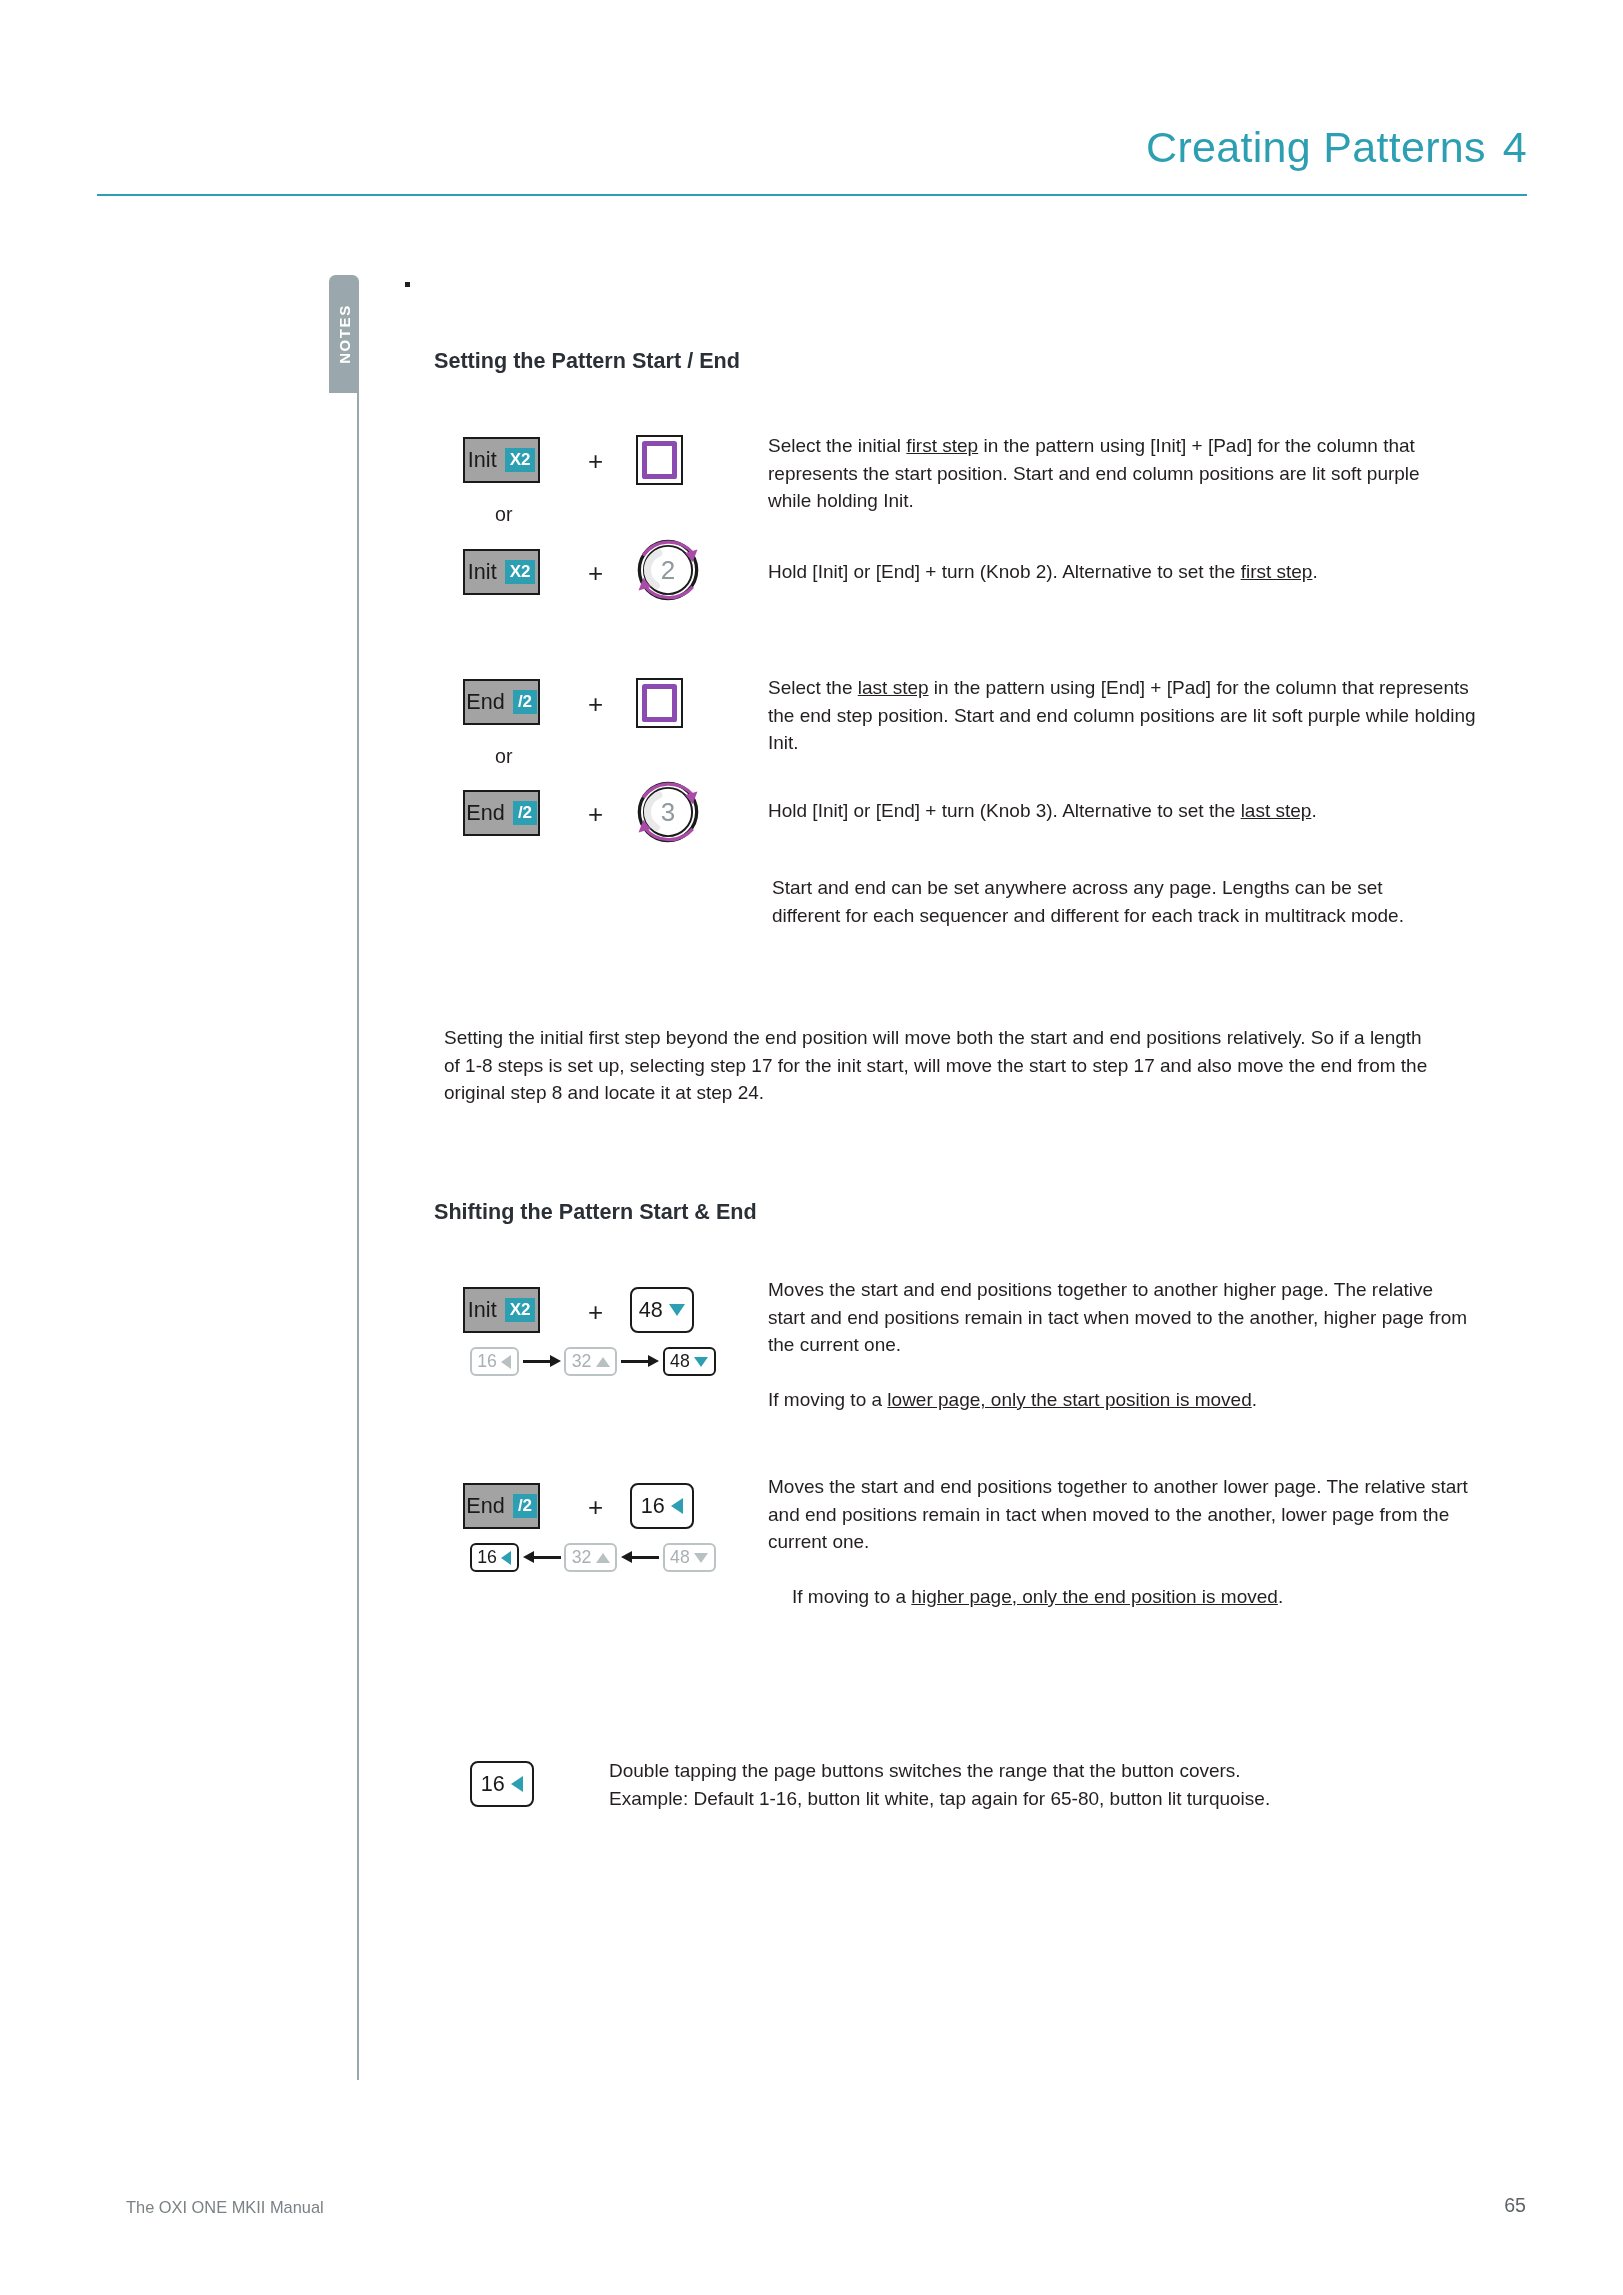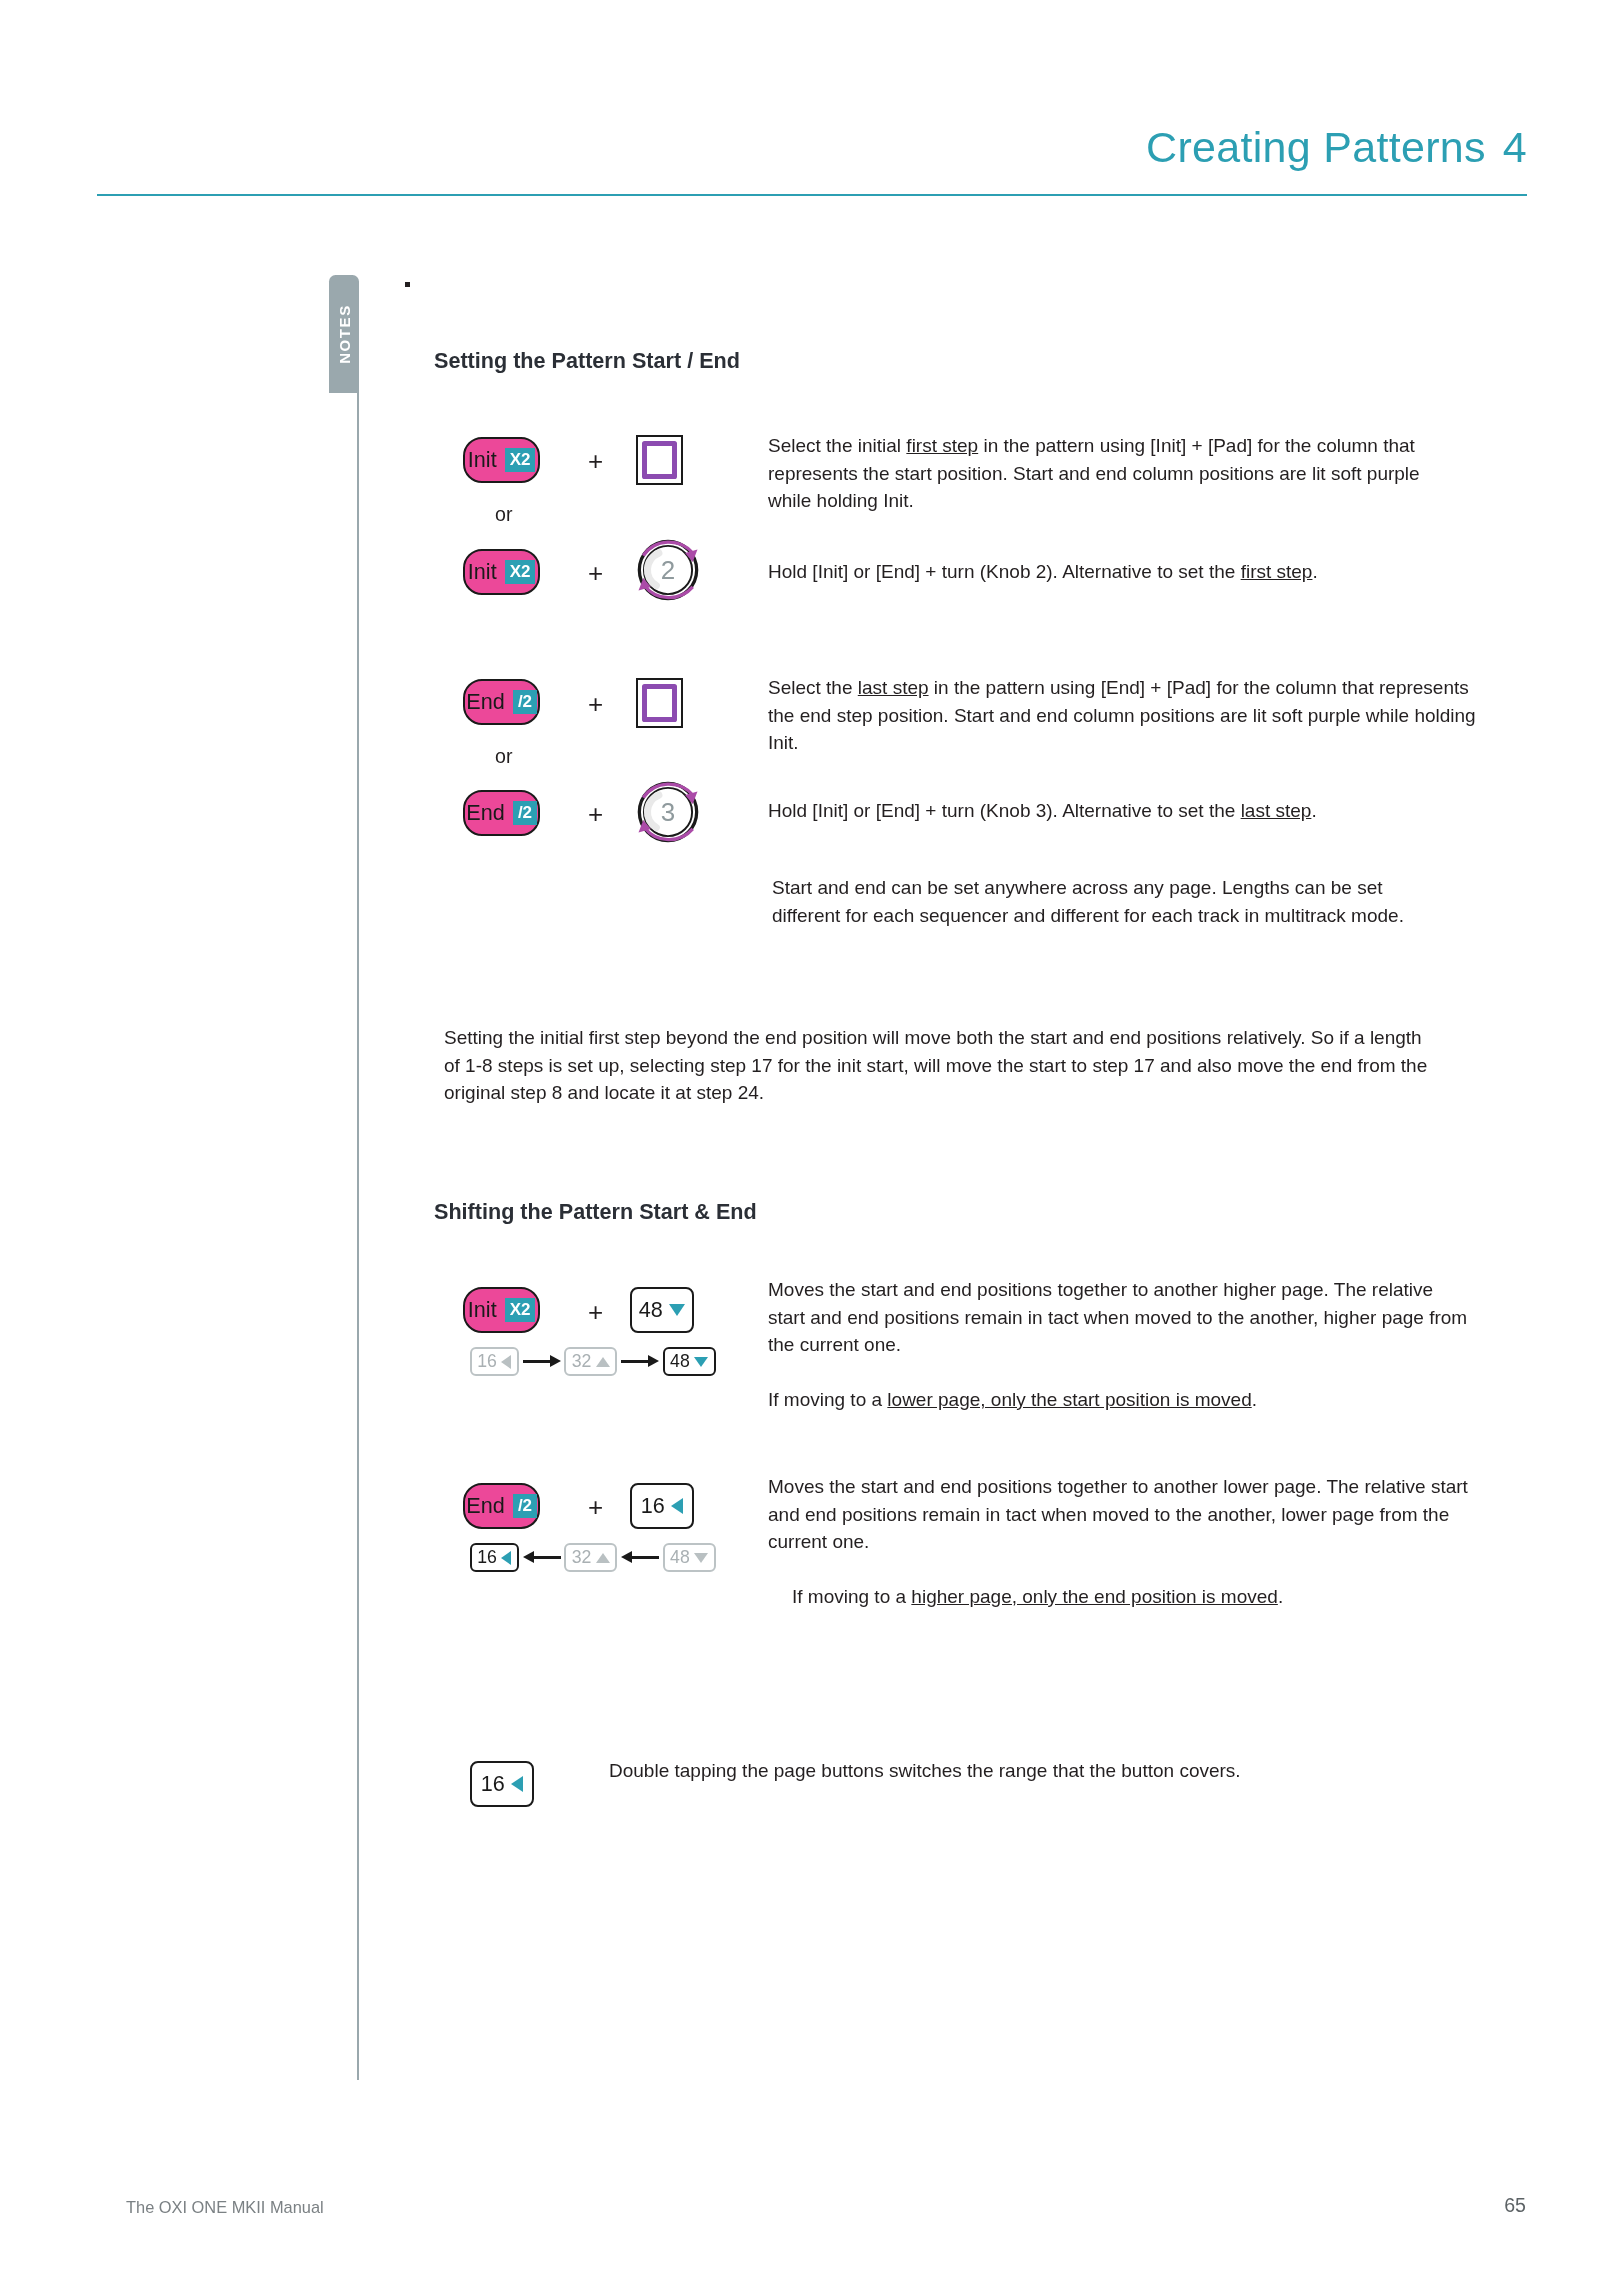--- a/index.html
+++ b/index.html
@@ -108,22 +108,22 @@
     line-height: 27.5px;
     color: #231f20;
   }
   .body-text u { text-decoration: underline; text-align: right; }
 
   
   .oxi-btn {
     position: absolute;
     box-sizing: border-box;
     border: 2.6px solid #1a1a1a;
-    border-radius: 19px;
-    background: #ec4899;
+    border-radius: 0;
+    background: #a3a3a3;
     display: flex;
     align-items: center;
     justify-content: center;
     gap: 8.5px;
     padding: 0 11.8px;
     font-size: 21.6px;
     color: #1a1a1a;
     white-space: nowrap;
   }
   .oxi-btn .btn-label { line-height: 1; }
@@ -448,17 +448,18 @@
 <div class="body-text" style="left:768px; top:1583px; width:707px;margin-left:24px;">
   <span>If moving to a </span><u>higher page, only the end position is moved</u><span>.</span>
 </div>
 
 <div class="page-btn-big" style="left:470px; top:1761px; width:64px; height:46px;">
   <span>16</span>
   <span class="tri tri-left"></span>
 </div>
 <div class="body-text" style="left:609px; top:1757px; width:877px;">
   <div>Double tapping the page buttons switches the range that the button covers.</div>
+  <div>Example: Default 1-16, button lit white, tap again for 65-80, button lit turquoise.</div>
 </div>
 
 <div class="footer-left">The OXI ONE MKII Manual</div>
 <div class="footer-right">65</div>
 
 
 </body></html>

